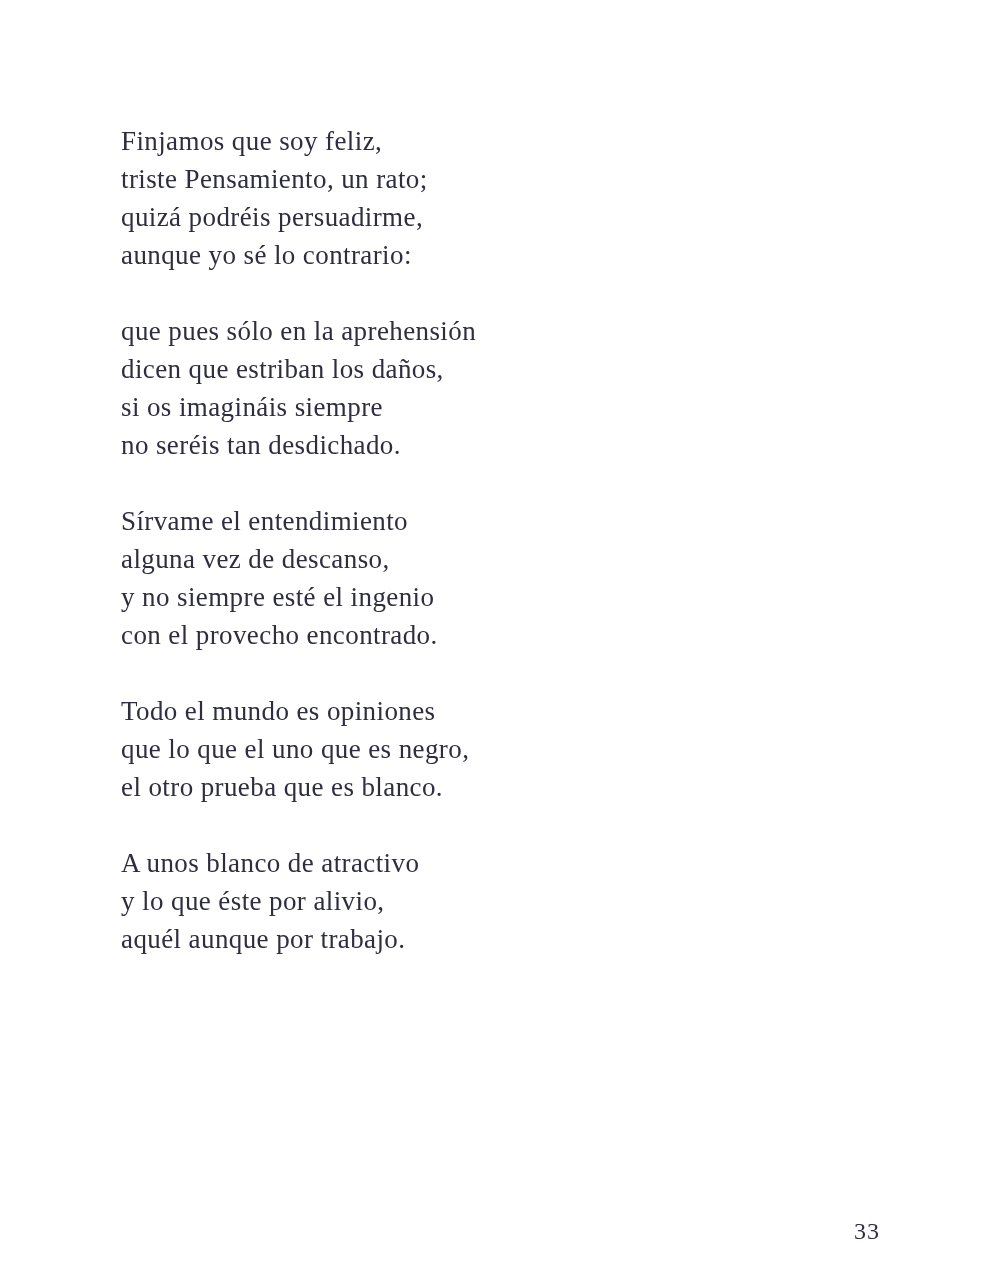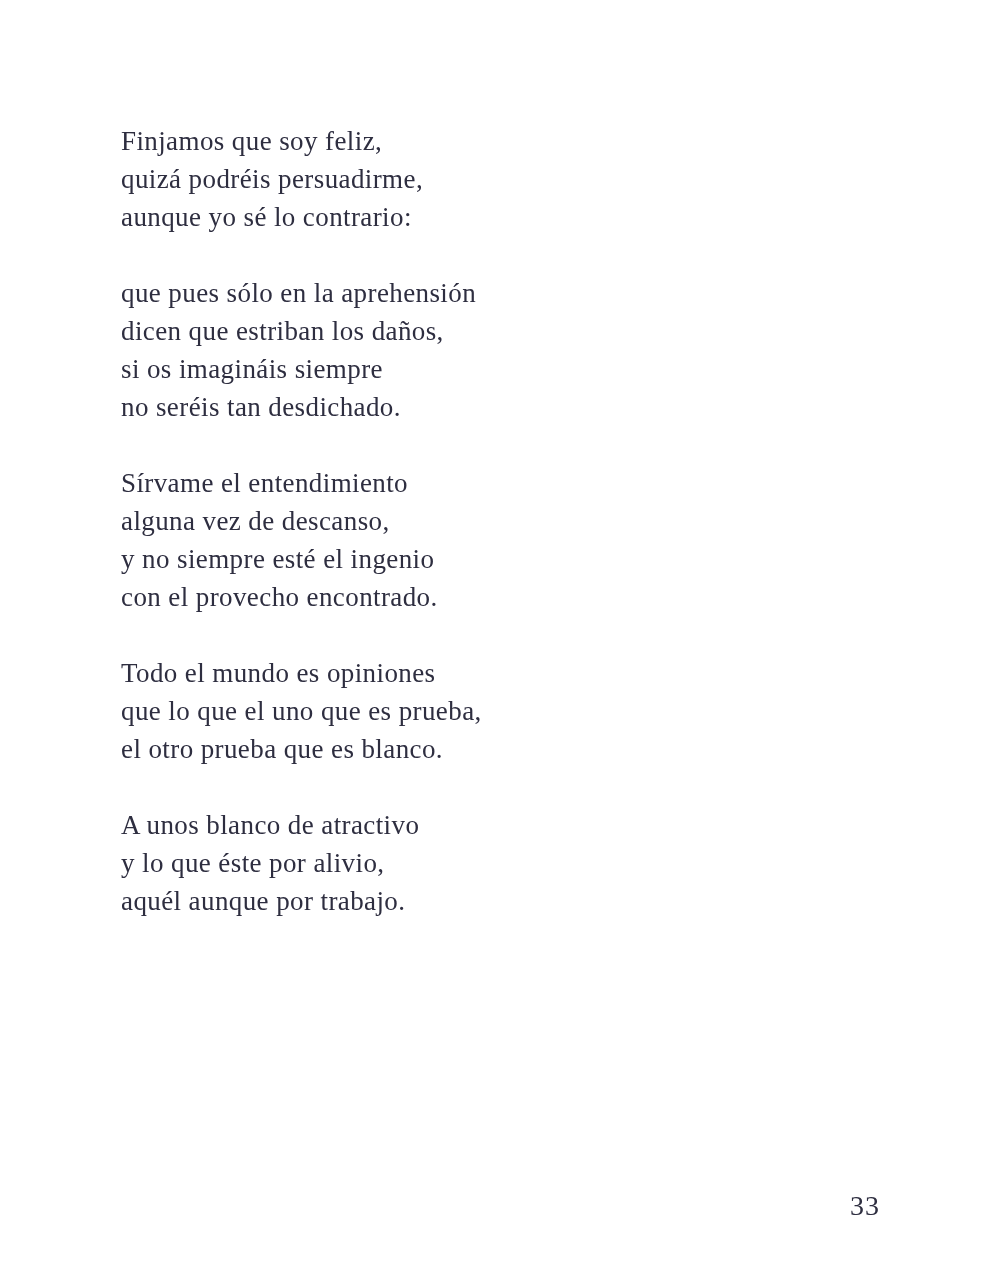--- a/index.html
+++ b/index.html
@@ -25,55 +25,56 @@
   }
   .poem-line {
     font-size: 27px;
     line-height: 38px;
     letter-spacing: 0.4px;
     white-space: pre;
   }
   .page-number {
     position: absolute;
     right: 108px;
-    bottom: 60px;
-    font-size: 28px;
+    bottom: 35px;
+    font-size: 24px;
     line-height: 28px;
     letter-spacing: 1px;
   }
 </style>
 </head>
 <body>
 
 <div class="page">
   <div class="poem">
 
     <div class="stanza">
       <div class="poem-line">Finjamos que soy feliz,</div>
+      <div class="poem-line">triste Pensamiento, un rato;</div>
       <div class="poem-line">quizá podréis persuadirme,</div>
       <div class="poem-line">aunque yo sé lo contrario:</div>
     </div>
 
     <div class="stanza">
       <div class="poem-line">que pues sólo en la aprehensión</div>
       <div class="poem-line">dicen que estriban los daños,</div>
       <div class="poem-line">si os imagináis siempre</div>
       <div class="poem-line">no seréis tan desdichado.</div>
     </div>
 
     <div class="stanza">
       <div class="poem-line">Sírvame el entendimiento</div>
       <div class="poem-line">alguna vez de descanso,</div>
       <div class="poem-line">y no siempre esté el ingenio</div>
       <div class="poem-line">con el provecho encontrado.</div>
     </div>
 
     <div class="stanza">
       <div class="poem-line">Todo el mundo es opiniones</div>
-      <div class="poem-line">que lo que el uno que es prueba,</div>
+      <div class="poem-line">que lo que el uno que es negro,</div>
       <div class="poem-line">el otro prueba que es blanco.</div>
     </div>
 
     <div class="stanza">
       <div class="poem-line">A unos blanco de atractivo</div>
       <div class="poem-line">y lo que éste por alivio,</div>
       <div class="poem-line">aquél aunque por trabajo.</div>
     </div>
 
   </div>

